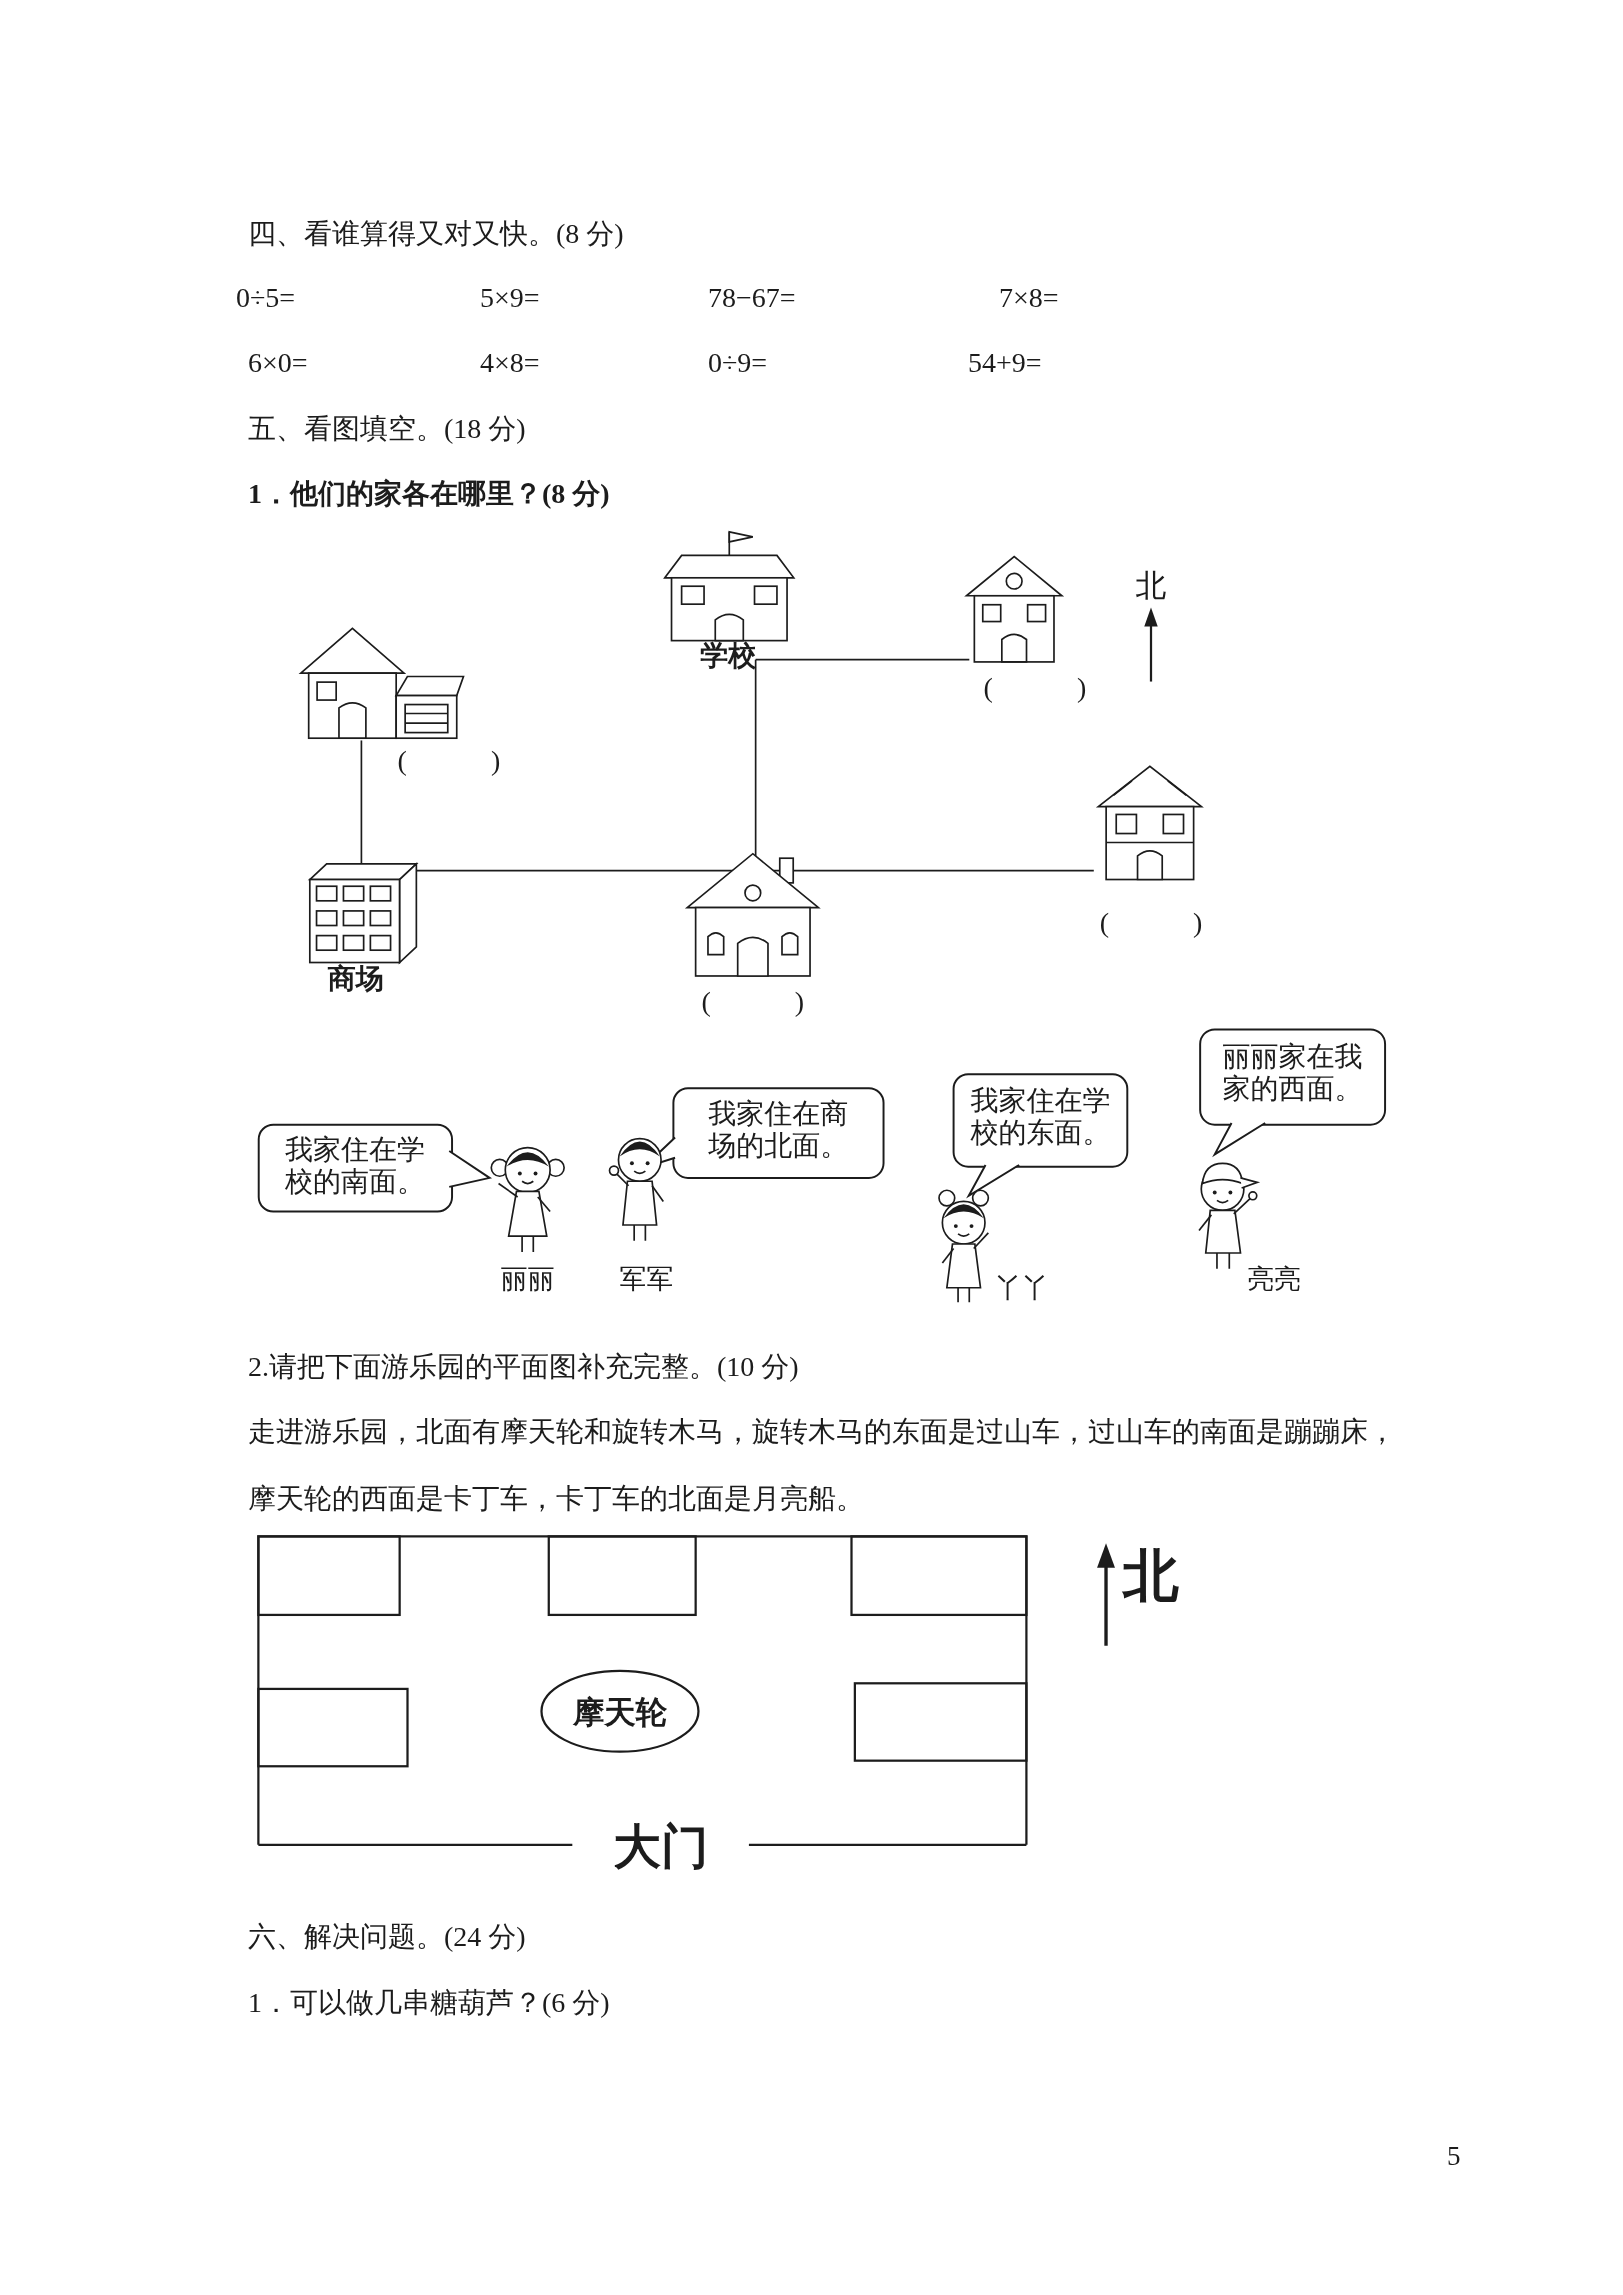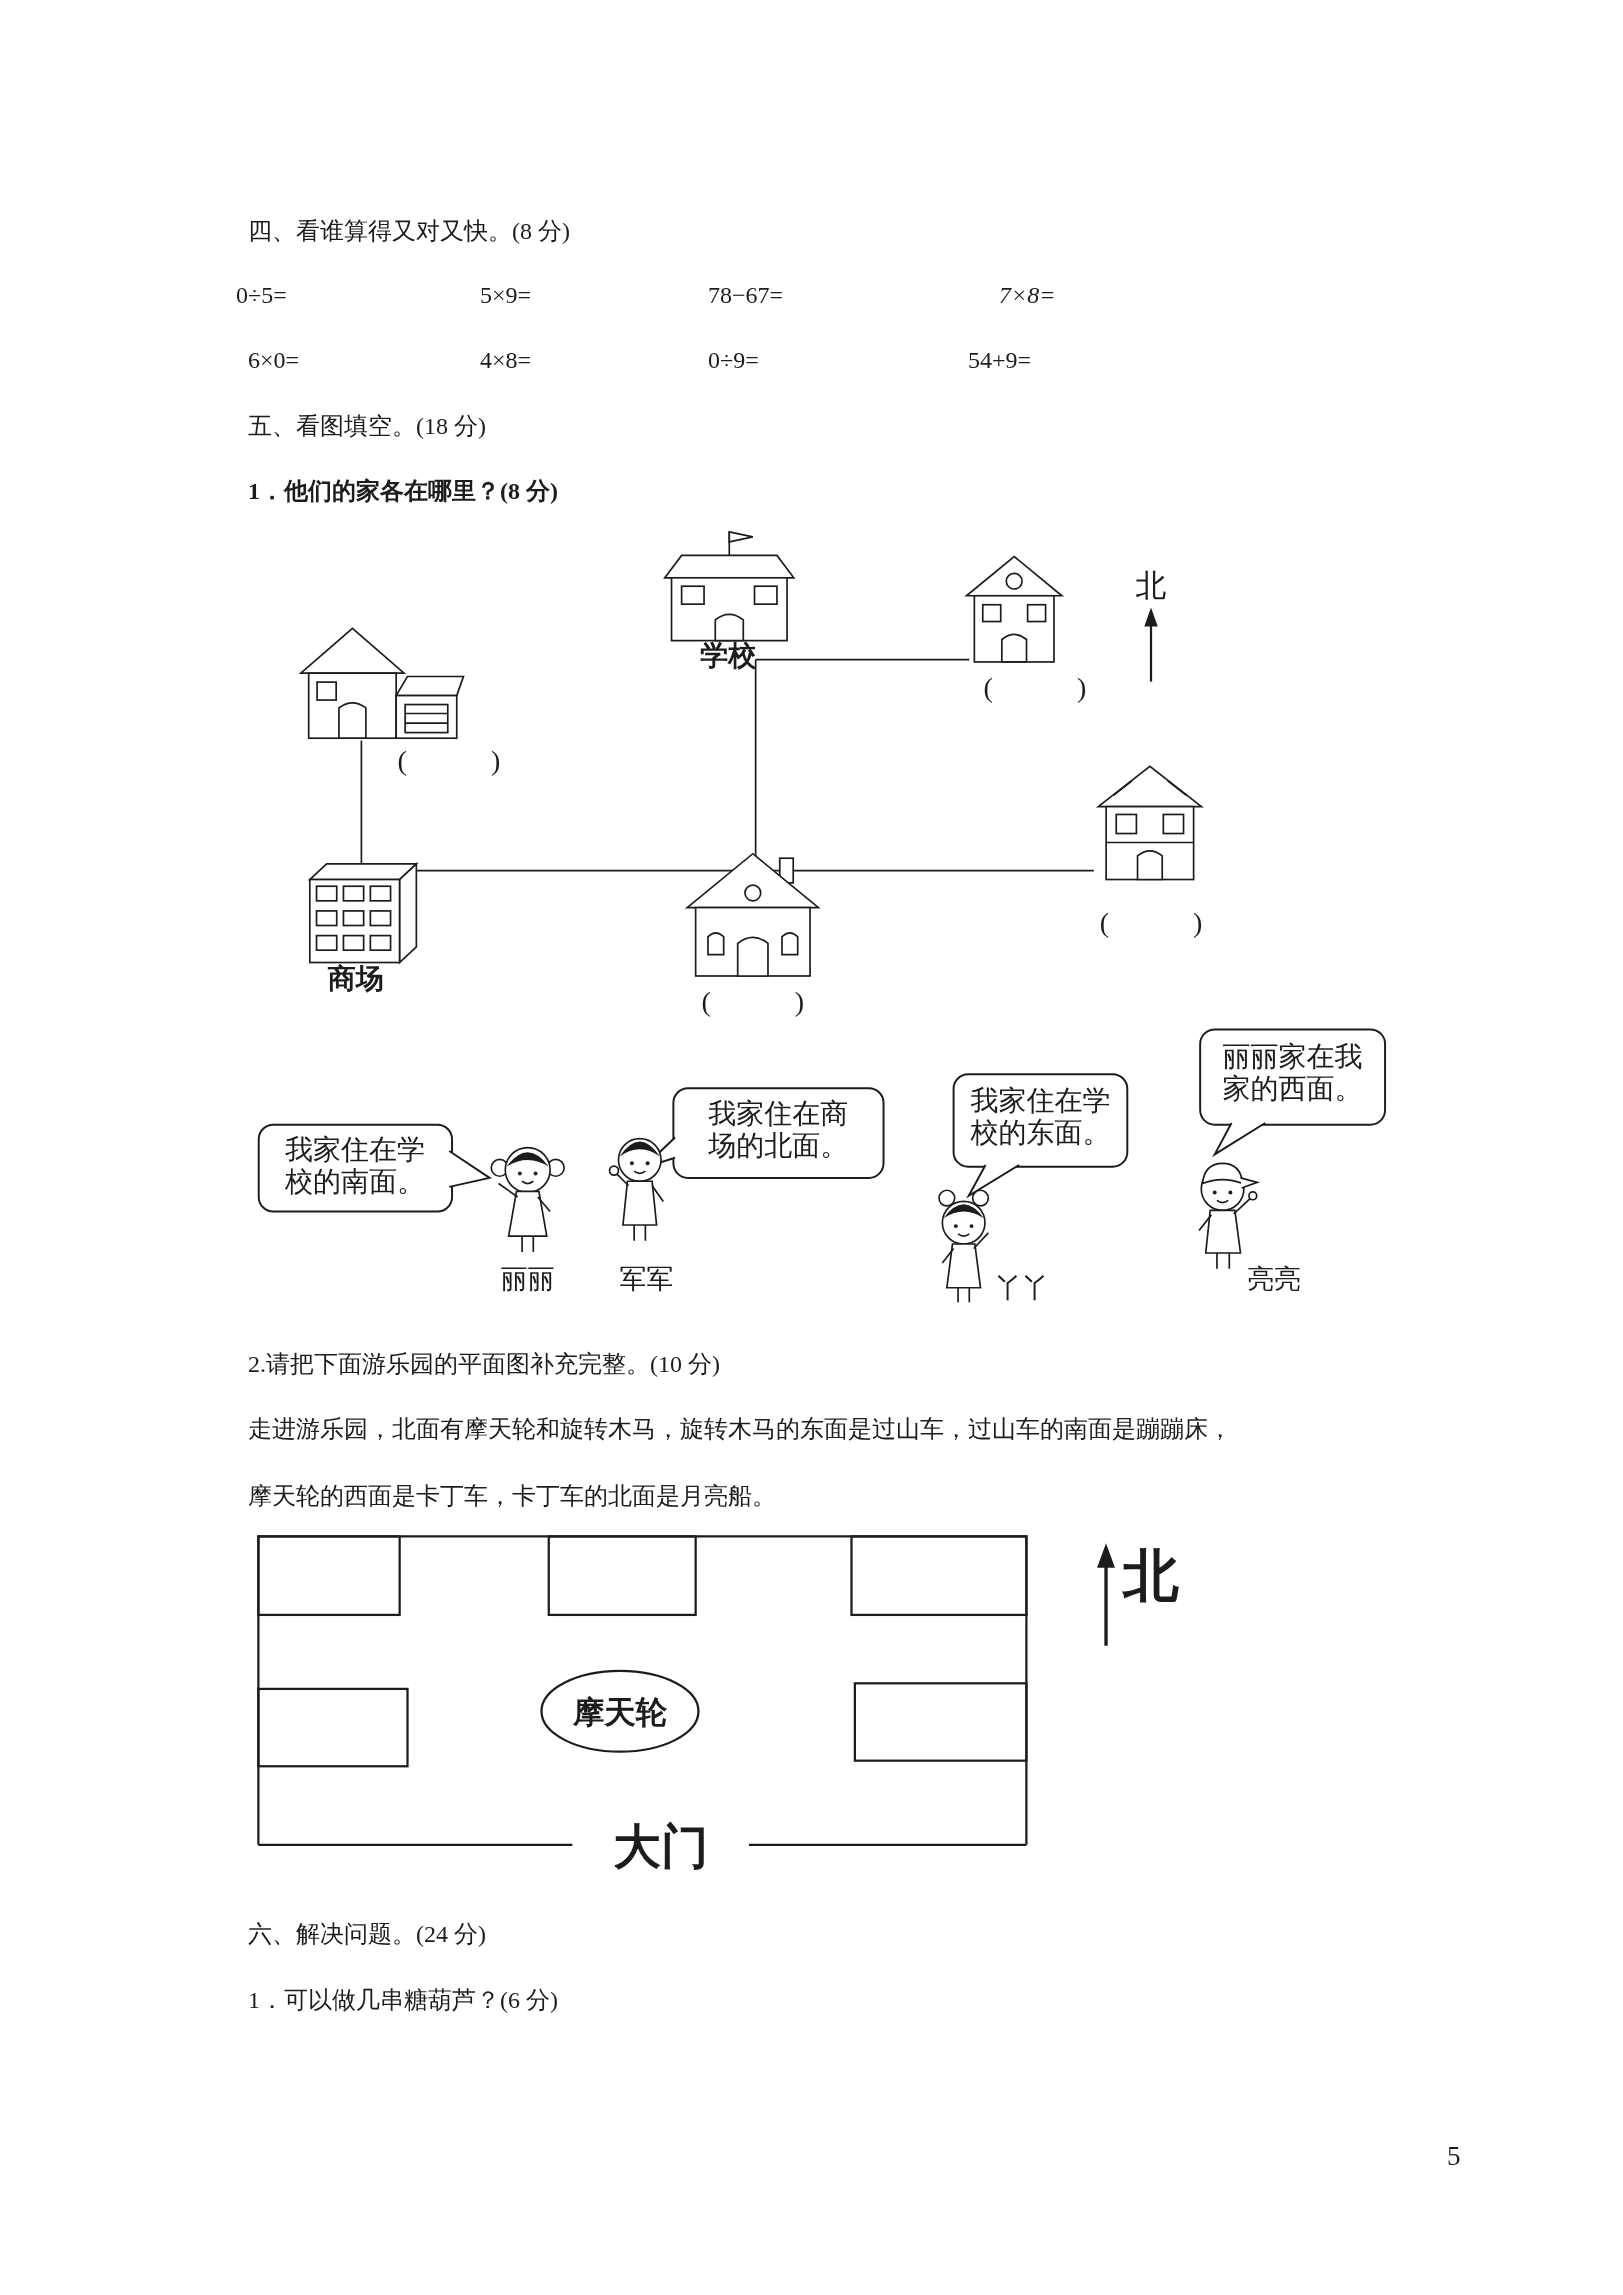--- a/index.html
+++ b/index.html
@@ -1,37 +1,37 @@
 <!DOCTYPE html>
 <html style="font-size:9px"><head>
 <meta charset="utf-8">
 <style>
   html,body { margin:0; padding:0; background:#888; }
   .page {
     position:relative; width:1623px; height:2295px; background:#ffffff;
     font-family:"Liberation Serif","DejaVu Serif",serif; color:#1c1c1c;
     margin:0 auto; overflow:hidden;
   }
-  .t { position:absolute; font-size:24px; line-height:1.25; white-space:nowrap; }
+  .t { position:absolute; font-size:28px; line-height:1.25; white-space:nowrap; }
   svg { position:absolute; overflow:visible; }
   svg text { font-family:"Liberation Serif","DejaVu Serif",serif; fill:#1c1c1c; font-size:50px; }
   svg text.cap { font-weight:700; }
   svg text.big { font-weight:700; }
 </style>
 </head>
 <body>
 
 <div class="page">
 
   <div class="t" style="left:248px; top:216px;">四、看谁算得又对又快。(8 分)</div>
 
   <div class="t" style="left:236px;  top:280px;">0÷5=</div>
   <div class="t" style="left:480px;  top:280px;">5×9=</div>
   <div class="t" style="left:708px; top:280px;">78−67=</div>
-  <div class="t" style="left:999px; top:280px;font-style:italic;">7×8=</div>
+  <div class="t" style="left:999px; top:280px;">7×8=</div>
 
   <div class="t" style="left:248px;  top:345px;">6×0=</div>
   <div class="t" style="left:480px;  top:345px;">4×8=</div>
   <div class="t" style="left:708px; top:345px;">0÷9=</div>
   <div class="t" style="left:968px; top:345px;">54+9=</div>
 
   <div class="t" style="left:248px; top:411px;">五、看图填空。(18 分)</div>
   <div class="t" style="left:248px; top:476px;font-weight:bold;">1．他们的家各在哪里？(8 分)</div>
 
   <svg style="left:247px; top:516px;" width="987" height="533" viewBox="440 920 1760 950">

